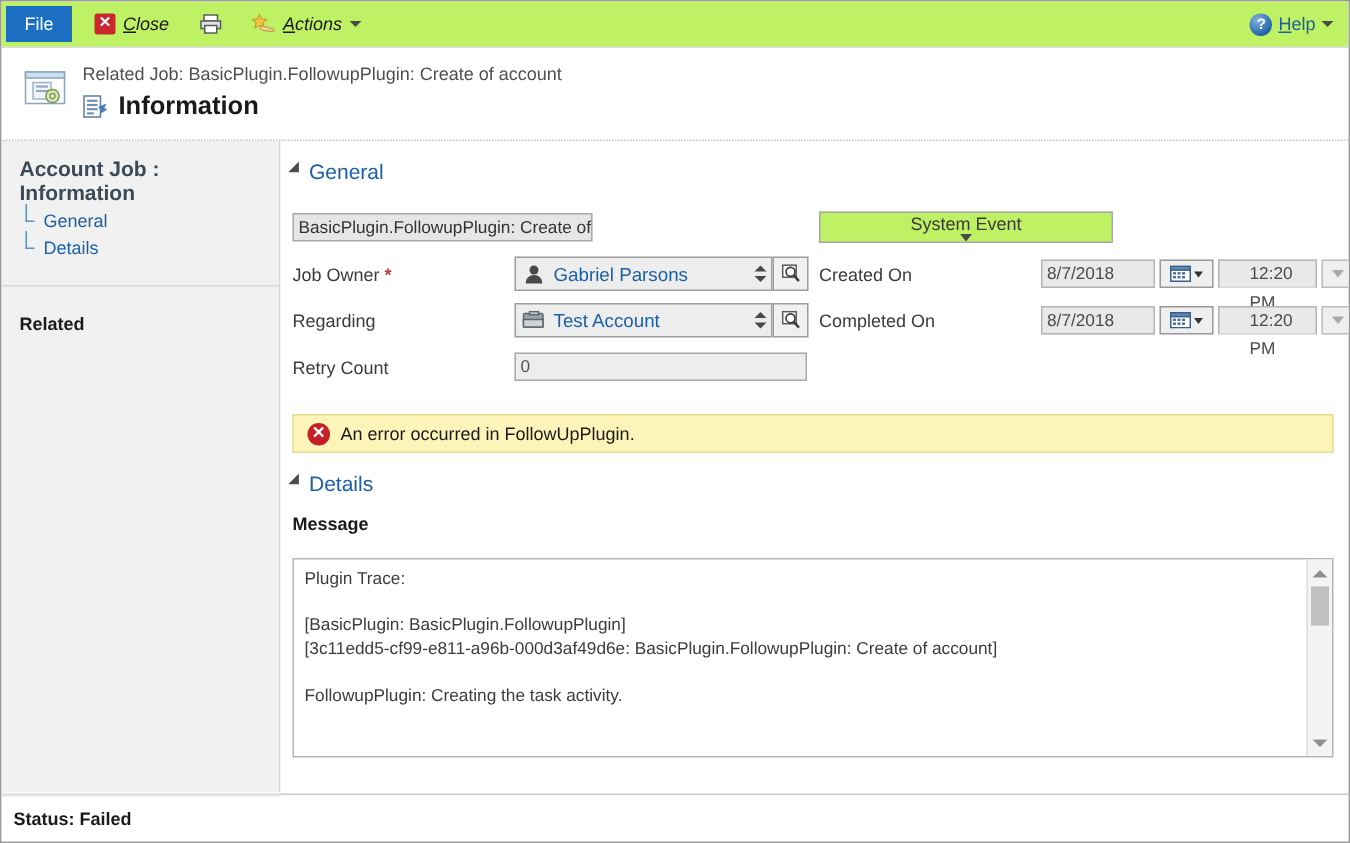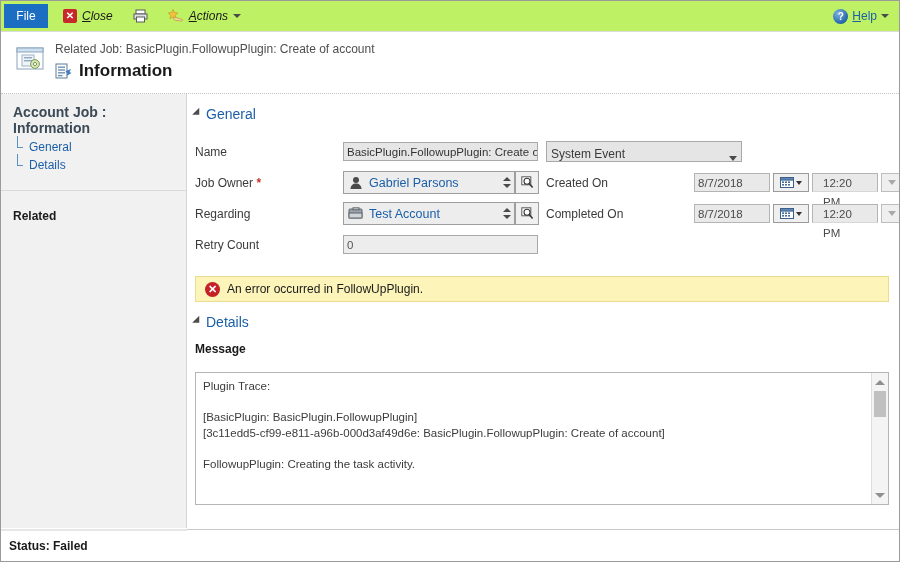--- a/index.html
+++ b/index.html
@@ -303,25 +303,26 @@
     display: flex;
     align-items: center;
     justify-content: center;
     margin-right: -1px;
   }
 
   .ddl {
     width: 196px;
     height: 21px;
     border: 1px solid #a9a9a9;
-    background: #e5e5e5;
-    display: flex;
-    align-items: flex-end;
+    background: #bef264;
+    display: flex;
+    align-items: center;
     box-sizing: border-box;
     padding: 0 4px;
+    flex-direction: column;
   }
   .ddl .val { flex: 1; font-size: 12px; color: #3a3a3a; }
   .ddl .arw {
     width: 0; height: 0;
     border-left: 4px solid transparent;
     border-right: 4px solid transparent;
     border-top: 5px solid #4a4a4a;
   }
 
   .dt-wrap { display: flex; align-items: center; gap: 3px; }
@@ -353,21 +354,21 @@
     border-right: 3.5px solid transparent;
     border-top: 4px solid #333;
   }
   .time-ro {
     width: 66px; height: 19px; line-height: 19px;
     background: #e9e9e9;
     border: 1px solid #b4b4b4;
     border-bottom-color: #d7d7d7;
     font-size: 11.5px;
     color: #4a4a4a;
-    padding: 0 10px;
+    padding: 0 20px;
     box-sizing: border-box;
   }
   .time-btn {
     width: 21px; height: 19px;
     border: 1px solid #bdbdbd;
     background: #efefef;
     display: flex;
     align-items: center;
     justify-content: center;
     box-sizing: border-box;
@@ -581,21 +582,20 @@
       <div class="section-head">
         <span class="tri"></span>
         <span class="section-title">General</span>
       </div>
 
       <div class="form">
 
         <div class="col">
 
           <div class="frow">
-            <div class="flabel">Name</div>
             <div class="fctl">
               <div class="txt-ro">BasicPlugin.FollowupPlugin: Create of a</div>
             </div>
           </div>
 
           <div class="frow">
             <div class="flabel">
               <span>Job Owner</span>
               <span class="req">*</span>
             </div>

